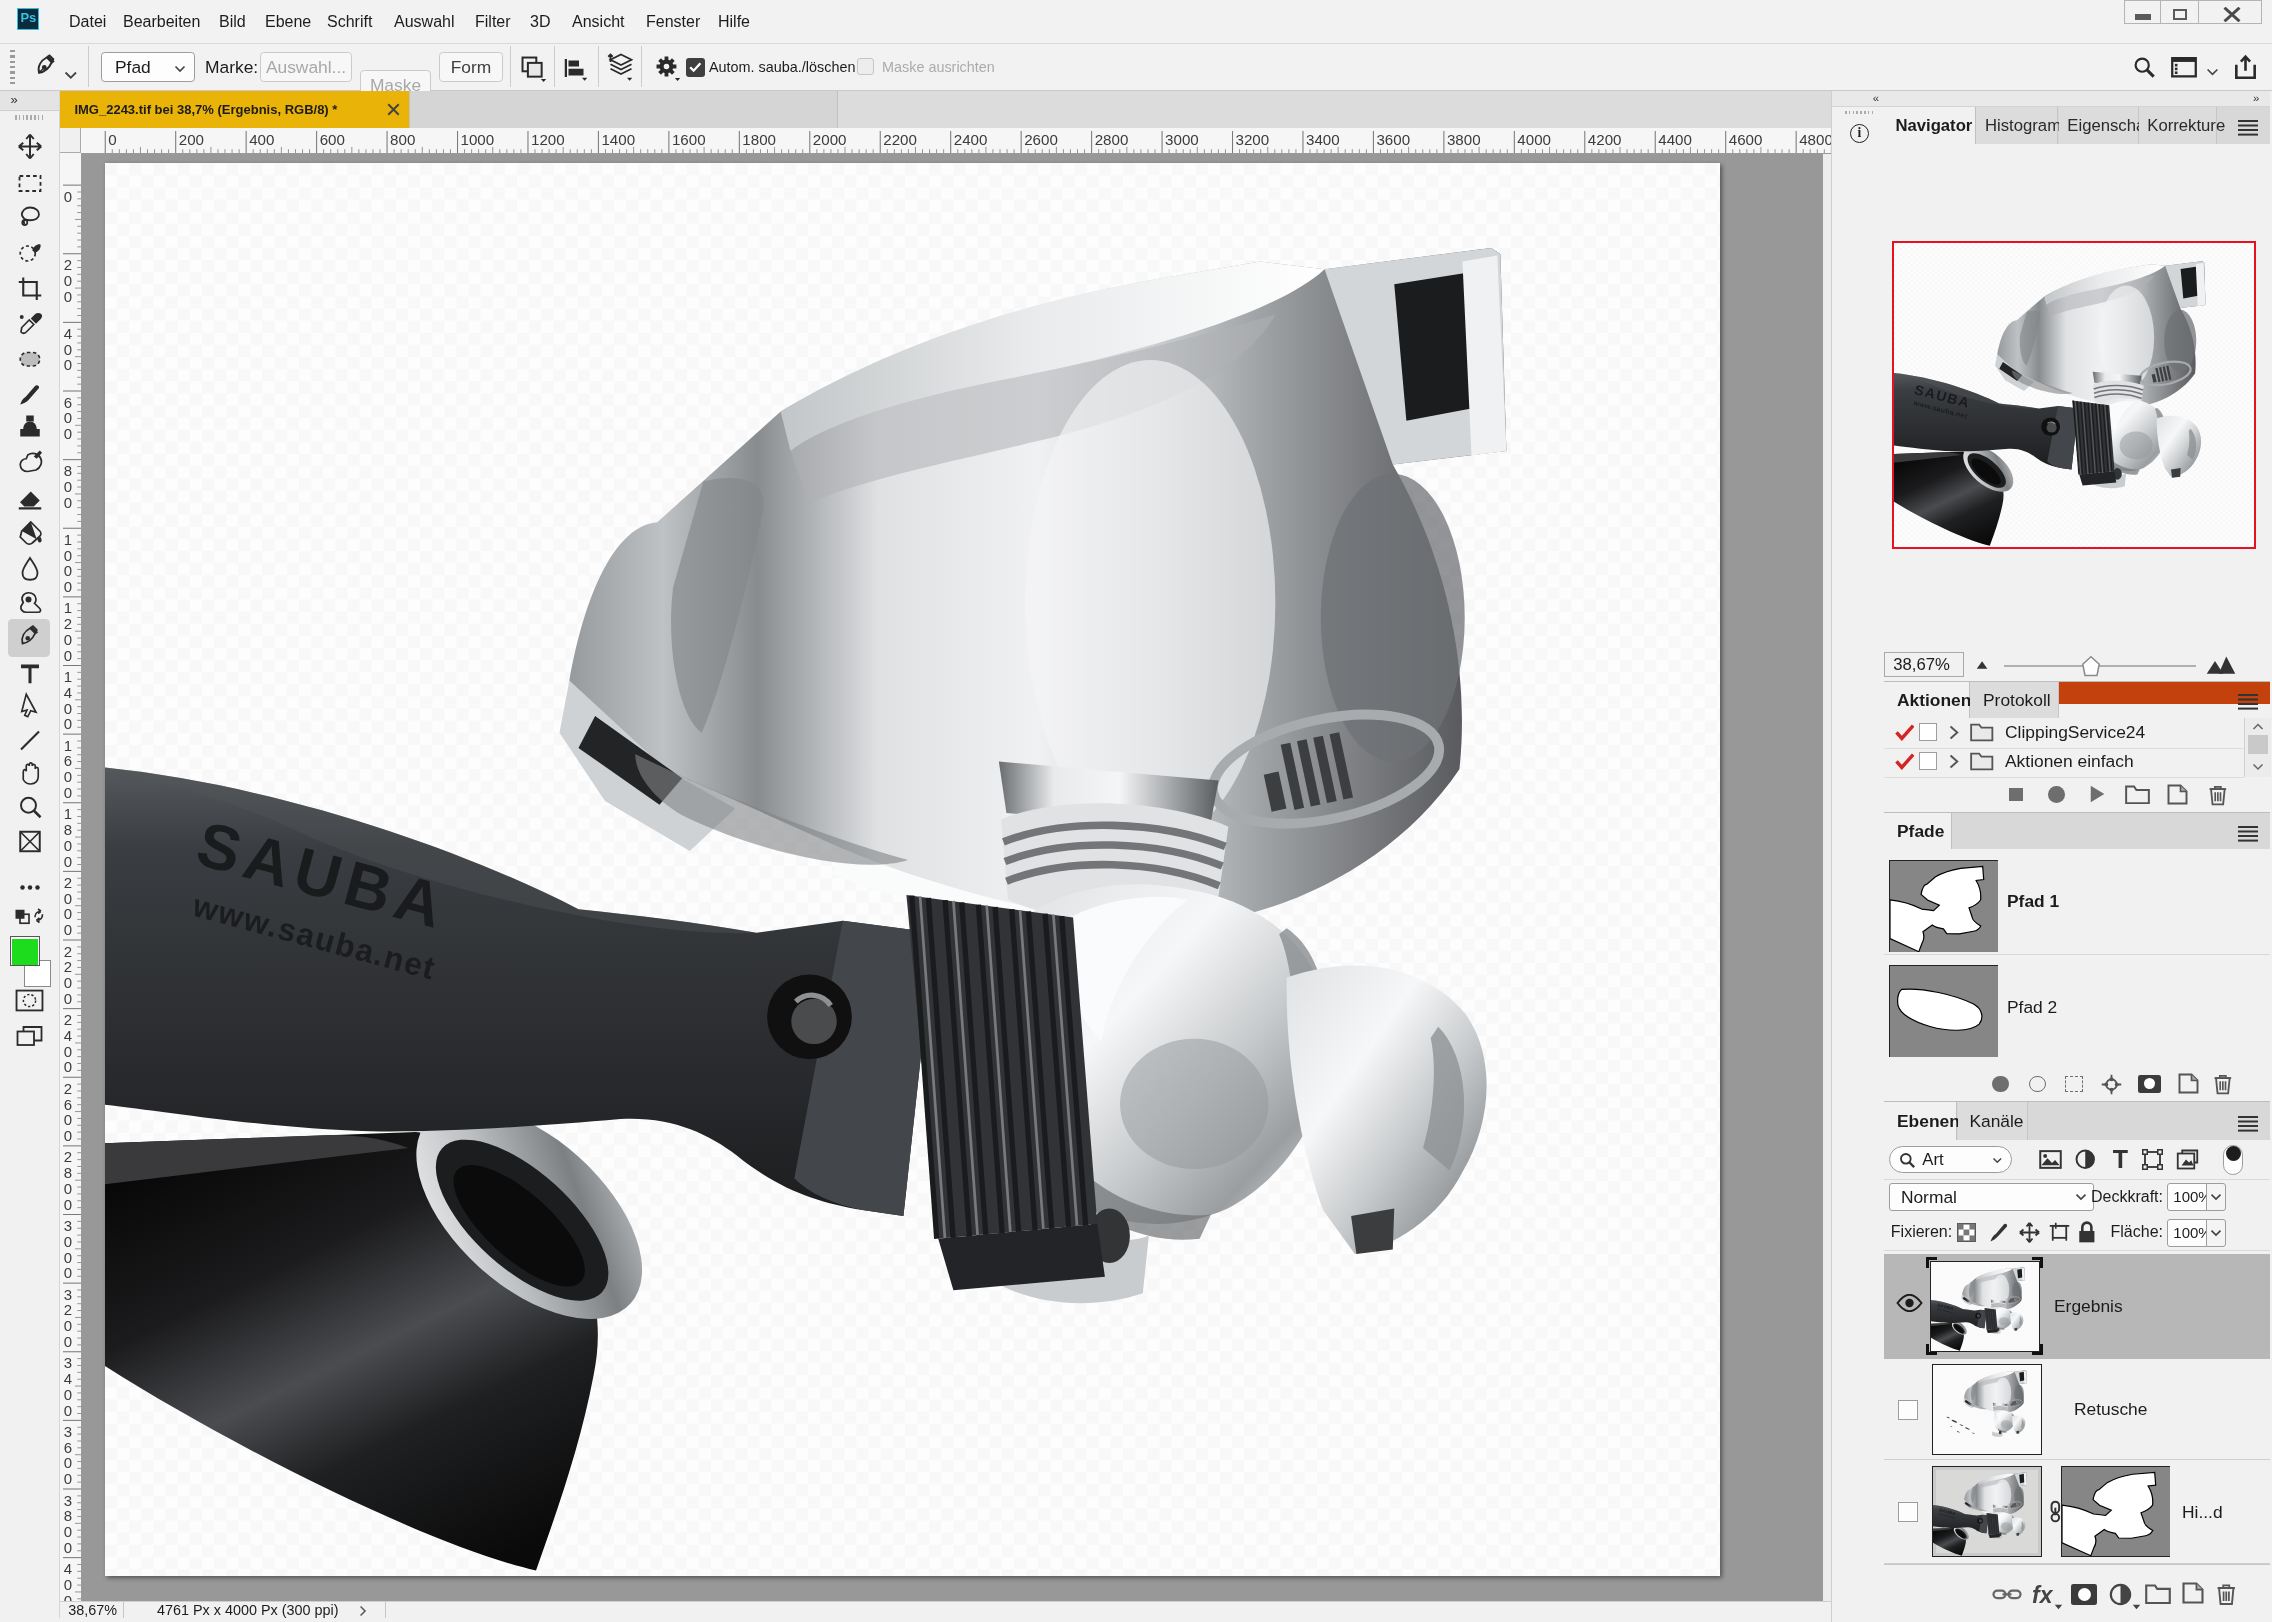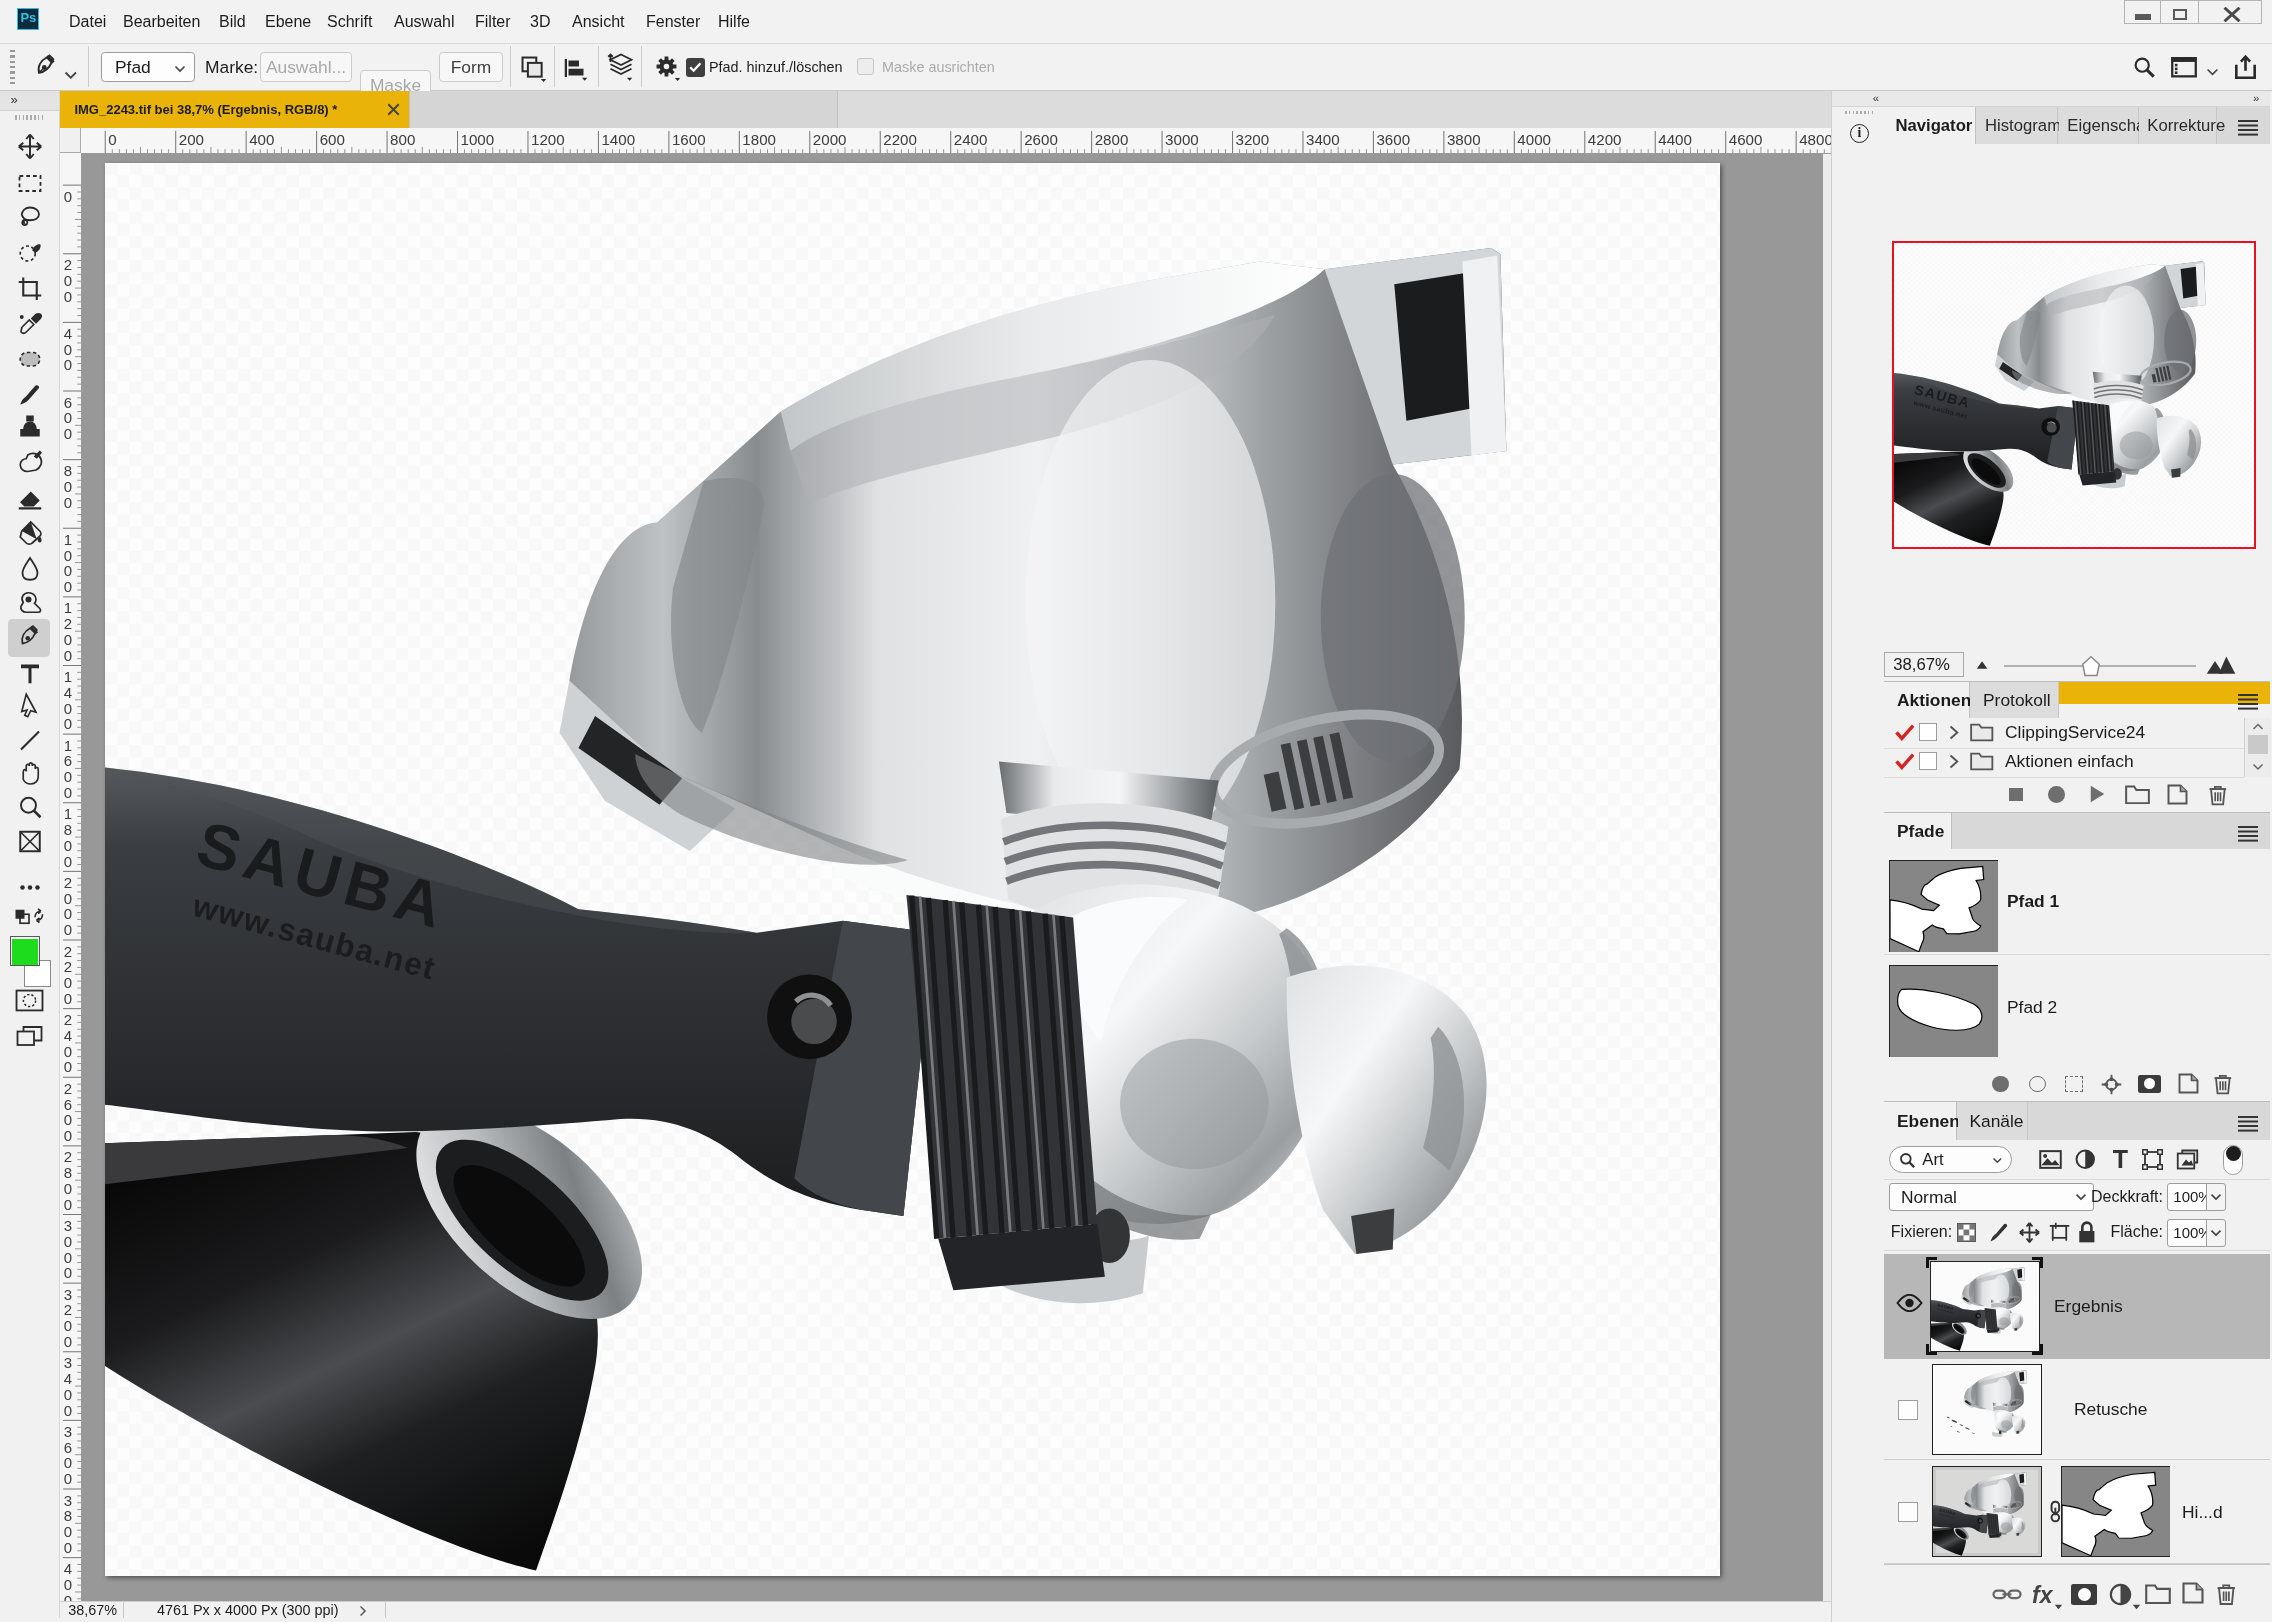--- a/index.html
+++ b/index.html
@@ -92,21 +92,21 @@
           </g>
         </g>
     <circle cx="15" cy="15" r="3.6" fill="#f2f2f2"></circle>
     <path d="M26 30 l7 0 -3.5 4 z" fill="#2a2a2a"></path>
   </svg>
 
   <div class="abs" style="left:686px;top:13.6px;width:19px;height:19px;background:#3f3f3f;border-radius:3px;"></div>
   <svg class="abs" style="left:689px;top:18px" width="13" height="10.6" viewBox="0 0 17 14">
         <path d="M1.5 7 L6 11.5 L15 1.5" fill="none" stroke="#fff" stroke-width="3"></path>
       </svg>
-  <div class="abs" style="left:709px;top:0;height:46px;line-height:46px;font-size:14.4px;">Pfad. hinzuf./löschen</div>
+  <div class="abs" style="left:709px;top:0;height:46px;line-height:46px;font-size:14.4px;">Autom. sauba./löschen</div>
   <div class="abs" style="left:857px;top:14.4px;width:16.7px;height:16.7px;background:#ededed;border:0.8px solid #c6c6c6;border-radius:3px;box-sizing:border-box;"></div>
   <div class="abs" style="left:882px;top:0;height:46px;line-height:46px;font-size:14.4px;color:#ababab;">Maske ausrichten</div>
 
   <svg class="abs" style="left:2133px;top:12px" width="23" height="23" viewBox="0 0 30 30">
         <circle cx="12" cy="12" r="8.6" fill="none" stroke="#2a2a2a" stroke-width="2.8"></circle>
         <path d="M18.5 18.5 L27 27" stroke="#2a2a2a" stroke-width="4"></path>
       </svg>
   <svg class="abs" style="left:2171px;top:13px" width="26" height="20.5" viewBox="0 0 34 27">
         <rect x="1.5" y="1.5" width="31" height="24" fill="none" stroke="#2a2a2a" stroke-width="3"></rect>
         <rect x="1.5" y="1.5" width="31" height="5" fill="#2a2a2a"></rect>
@@ -877,21 +877,21 @@
     <svg class="abs" style="left:195px;top:548px" width="24" height="23" viewBox="0 0 32 30">
           <path d="M16 2 L27 12 L24 27 L8 27 L5 12 Z" fill="#fdfdfd" stroke="#8a8a8a" stroke-width="2"></path>
         </svg>
     <svg class="abs" style="left:322px;top:548px" width="30" height="19.7" viewBox="0 0 40 26">
           <path d="M1 25 L12 8 L23 25 Z" fill="#333"></path>
           <path d="M17 25 L27 2 L39 25 Z" fill="#333"></path>
         </svg>
   </div>
 
   <div class="abs" style="left:0;top:590px;width:386px;height:130px;border-top:0.8px solid #bdbdbd;box-sizing:border-box;">
-    <div class="abs" style="left:0;top:0;width:386px;height:22px;background:#eab308;">
+    <div class="abs" style="left:0;top:0;width:386px;height:22px;background:#c2410c;">
       <div class="abs" style="left:0;top:0;width:86px;height:36px;background:#f1f1f1;border-right:0.8px solid #c0c0c0;font-weight:bold;font-size:17.4px;line-height:36px;padding-left:13px;box-sizing:border-box;">Aktionen</div>
       <div class="abs" style="left:86px;top:0;width:89px;height:36px;background:#dcdcdc;border-right:0.8px solid #c6c6c6;font-size:17.4px;line-height:36px;padding-left:13px;box-sizing:border-box;">Protokoll</div>
       <div class="abs" style="left:354px;top:12px;width:19.7px;height:2.3px;background:#333;box-shadow:0 4.5px 0 #333,0 9px 0 #333,0 13.6px 0 #333;"></div>
     </div>
 
     <div class="abs" style="left:0;top:36px;width:360px;height:29.5px;border-bottom:0.8px solid #dcdcdc;">
       <svg class="abs" style="left:10.6px;top:6px" width="19.7" height="16.7" viewBox="0 0 26 22">
             <path d="M2 11 L9 19 L24 2" fill="none" stroke="#d42424" stroke-width="4.6"></path>
           </svg>
       <div class="abs" style="left:35px;top:5.3px;width:18px;height:18px;background:#fff;border:0.8px solid #9d9d9d;box-sizing:border-box;"></div>

